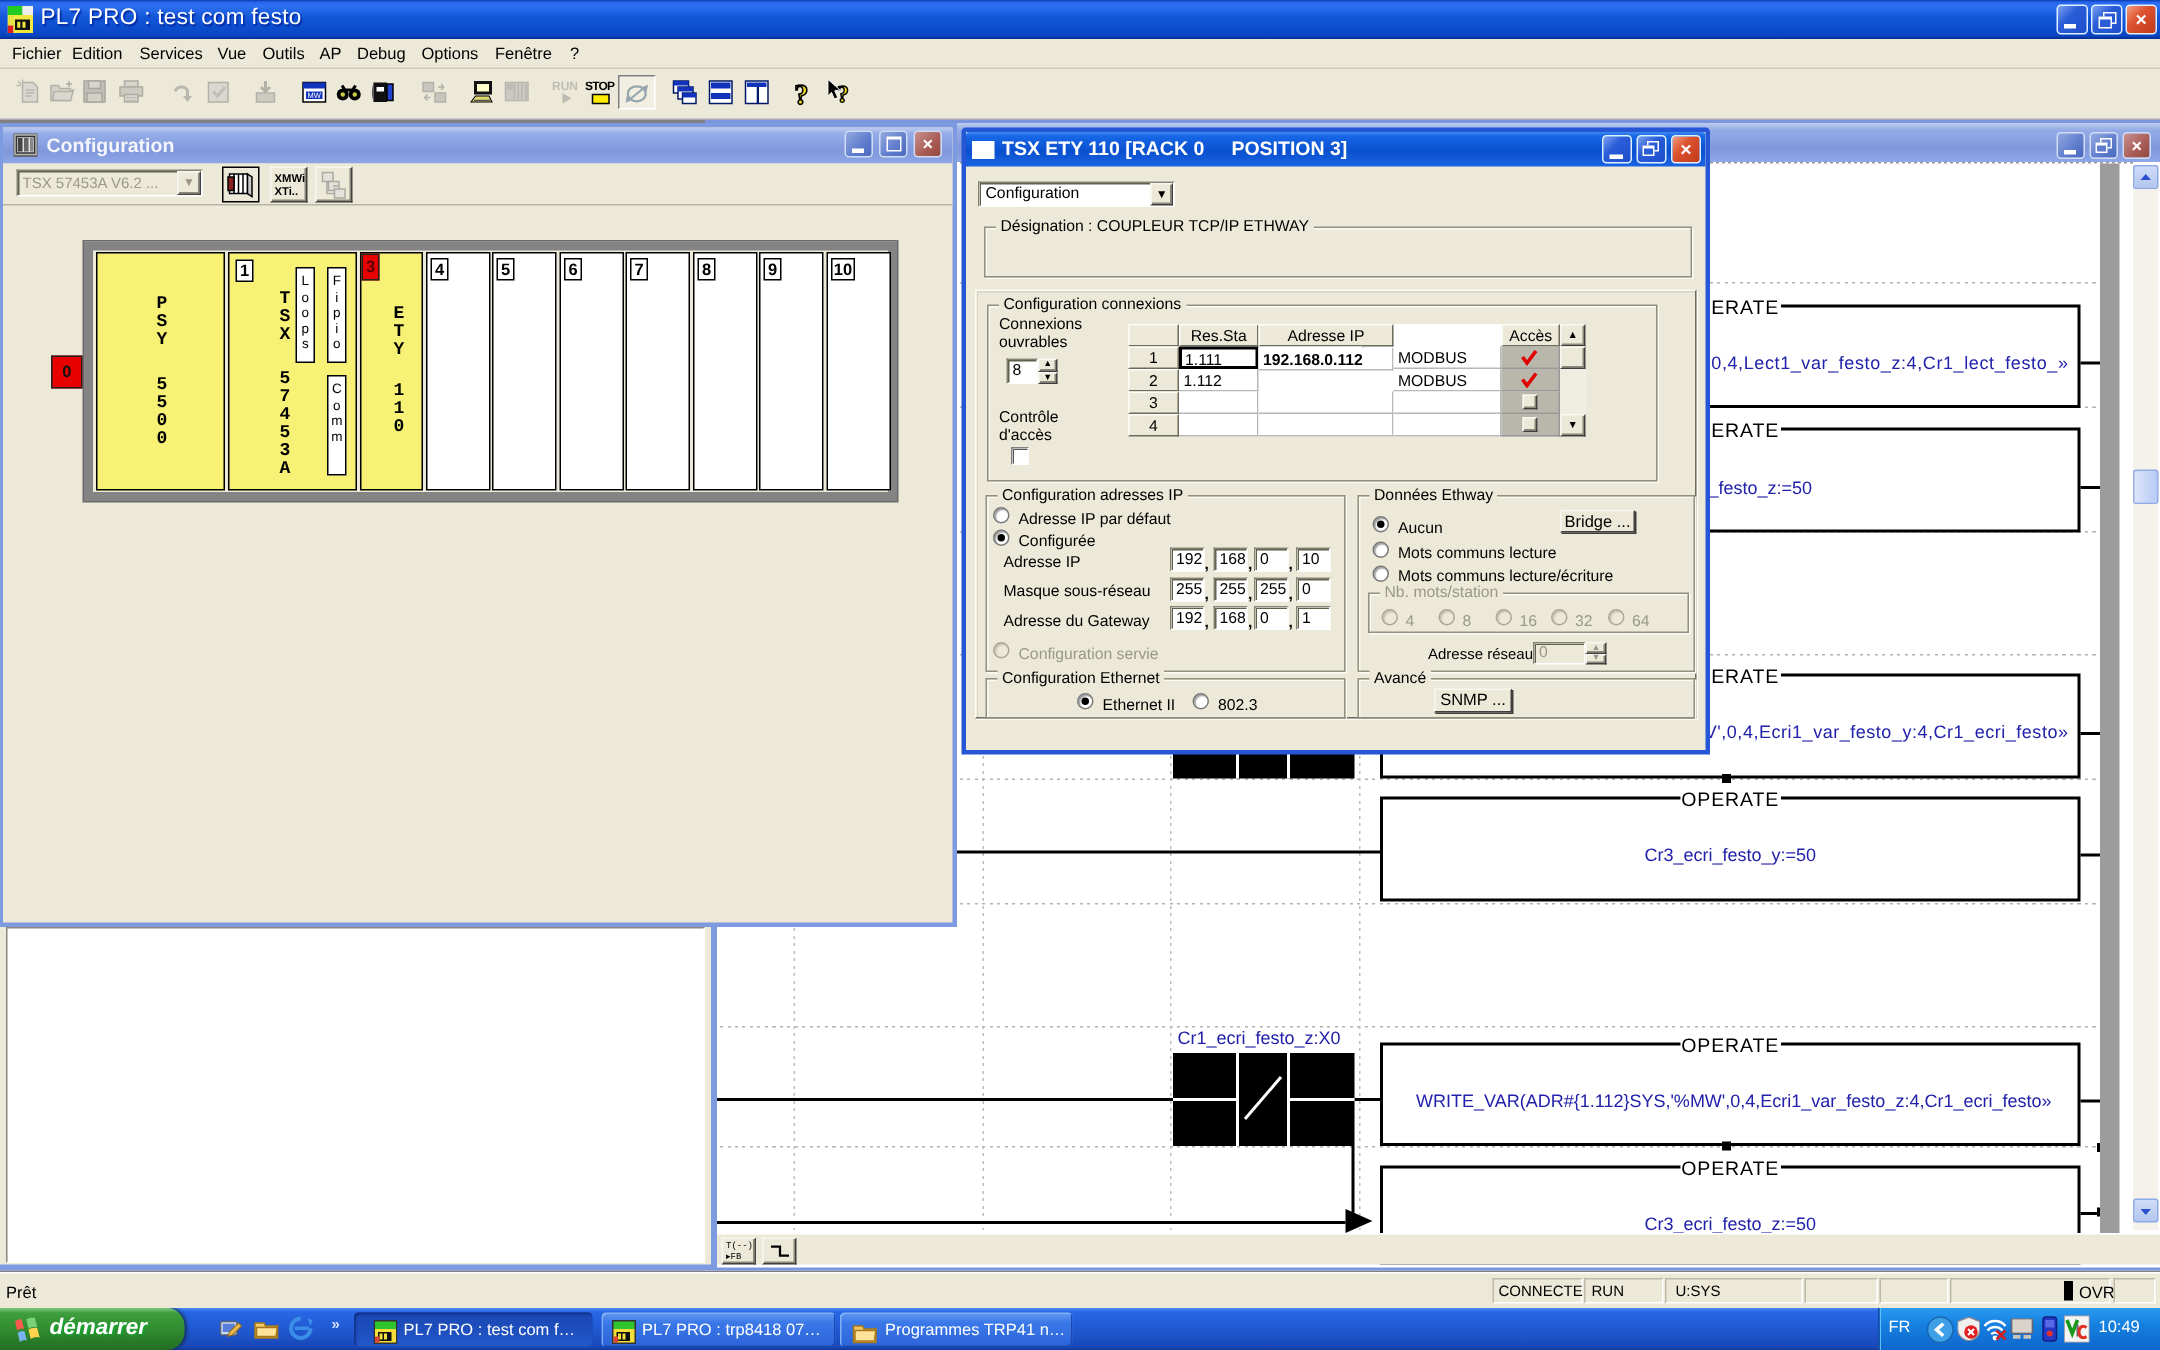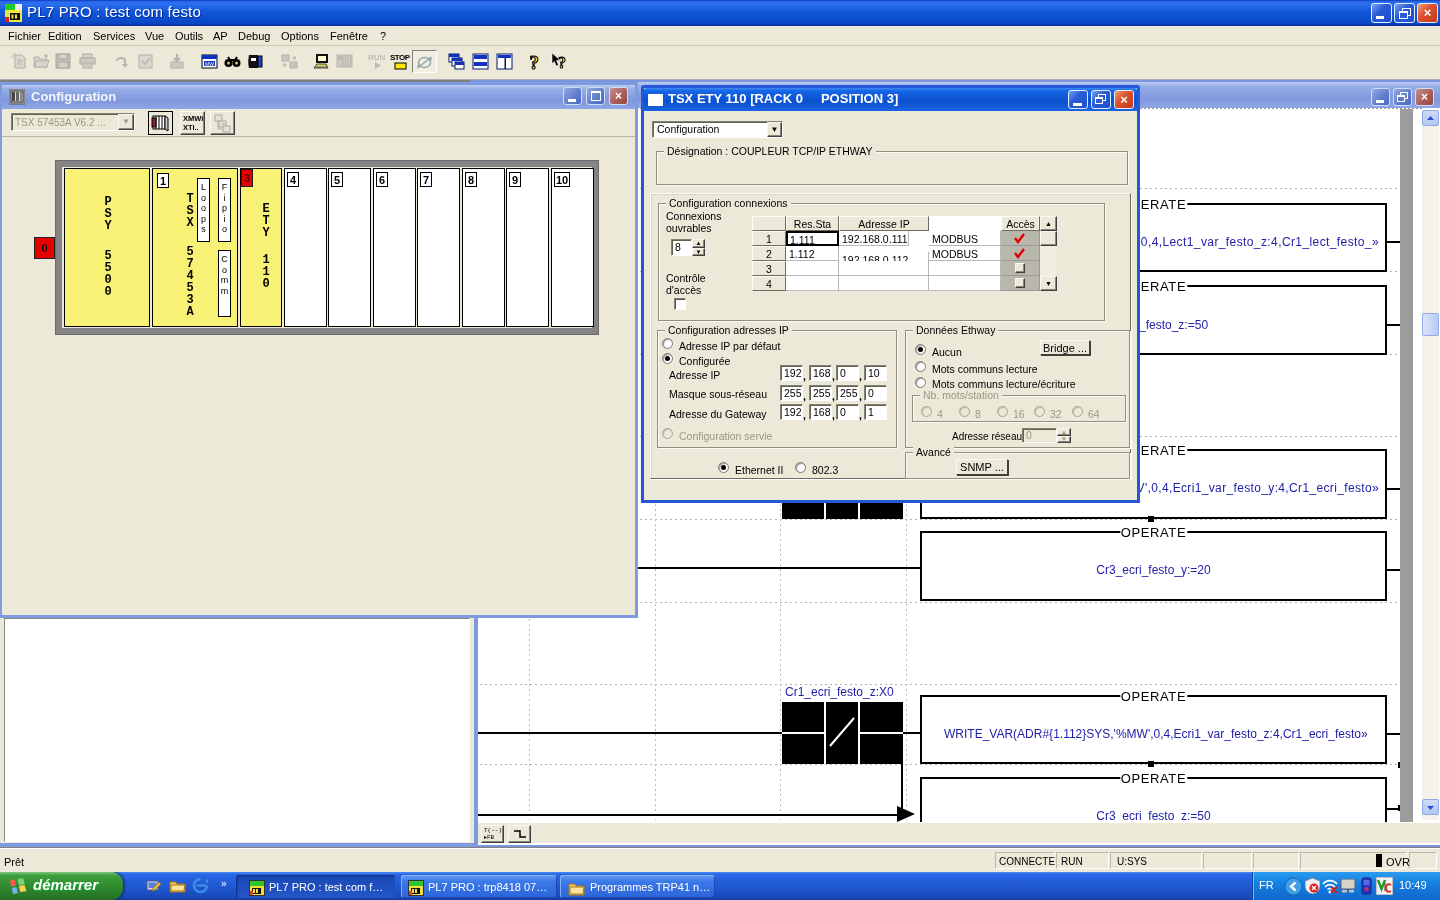--- a/index.html
+++ b/index.html
@@ -290,21 +290,21 @@
     <div class="abs opbox" style="left:450px;top:613px;width:467px;height:69px;">
           <div class="oplbl">OPERATE</div>
         </div>
     <div class="abs opbox" style="left:450px;top:695px;width:467px;height:66px;">
           <div class="oplbl">OPERATE</div>
         </div>
 
     <div class="abs btxt" style="left:450px;top:153px;width:459px;text-align:right;letter-spacing:.4px;">,0,4,Lect1_var_festo_z:4,Cr1_lect_festo_»</div>
     <div class="abs btxt" style="left:669px;top:236px;">_festo_z:=50</div>
     <div class="abs btxt" style="left:450px;top:399px;width:459px;text-align:right;letter-spacing:.35px;">V',0,4,Ecri1_var_festo_y:4,Cr1_ecri_festo»</div>
-    <div class="abs btxt" style="left:450px;top:481px;width:467px;text-align:center;">Cr3_ecri_festo_y:=20</div>
+    <div class="abs btxt" style="left:450px;top:481px;width:467px;text-align:center;">Cr3_ecri_festo_y:=50</div>
     <div class="abs btxt" style="left:456px;top:645px;margin-left:18px;">WRITE_VAR(ADR#{1.112}SYS,'%MW',0,4,Ecri1_var_festo_z:4,Cr1_ecri_festo»</div>
     <div class="abs btxt" style="left:450px;top:727px;width:467px;text-align:center;">Cr3_ecri_festo_z:=50</div>
 
     <div class="abs wire" style="left:917px;top:159px;width:13px;"></div>
     <div class="abs wire" style="left:917px;top:242px;width:13px;"></div>
     <div class="abs wire" style="left:917px;top:406px;width:13px;"></div>
     <div class="abs wire" style="left:917px;top:487px;width:13px;"></div>
     <div class="abs wire" style="left:917px;top:651px;width:13px;"></div>
     <div class="abs wire" style="left:917px;top:726px;width:13px;"></div>
 
@@ -490,21 +490,21 @@
         <div class="abs th" style="left:249px;top:0;width:39px;">Accès</div>
         <div class="abs th" style="left:0;top:15px;width:34px;height:15px;">1</div>
         <div class="abs th" style="left:0;top:30px;width:34px;height:15px;">2</div>
         <div class="abs th" style="left:0;top:45px;width:34px;height:15px;">3</div>
         <div class="abs th" style="left:0;top:60px;width:34px;height:15px;">4</div>
         <div class="abs tc" style="left:34px;top:15px;width:53px;border:2px solid #000;padding:1px 0 0 2px;">1.111</div>
         <div class="abs tc" style="left:34px;top:30px;width:53px;">1.112</div>
         <div class="abs tc" style="left:34px;top:45px;width:53px;"></div>
         <div class="abs tc" style="left:34px;top:60px;width:53px;"></div>
         <div class="abs tc" style="left:87px;top:15px;width:70px;">192.168.0.111</div>
-        <div class="abs tc" style="left:87px;top:36px;width:90px;">192.168.0.112</div>
+        <div class="abs tc" style="left:87px;top:16px;width:90px;font-weight:bold;">192.168.0.112</div>
         <div class="abs tc" style="left:87px;top:45px;width:90px;"></div>
         <div class="abs tc" style="left:87px;top:60px;width:90px;"></div>
         <div class="abs tc" style="left:177px;top:15px;width:72px;">MODBUS</div>
         <div class="abs tc" style="left:177px;top:30px;width:72px;">MODBUS</div>
         <div class="abs tc" style="left:177px;top:45px;width:72px;"></div>
         <div class="abs tc" style="left:177px;top:60px;width:72px;"></div>
         <div class="abs tg" style="left:249px;top:15px;width:39px;"><svg width="14" height="12" viewBox="0 0 14 12">
                 <path d="M2 6l3 4 6-8" stroke="#e00000" stroke-width="2.4" fill="none"></path>
               </svg></div>
         <div class="abs tg" style="left:249px;top:30px;width:39px;"><svg width="14" height="12" viewBox="0 0 14 12">
@@ -579,20 +579,23 @@
           <div class="abs gry" style="left:399px;top:214px;">32</div>
       <div class="abs radio off2" style="left:421px;top:212px;"></div>
           <div class="abs gry" style="left:437px;top:214px;">64</div>
       <div class="abs" style="left:301px;top:237px;font-size:10px;">Adresse réseau</div>
       <div class="abs sunk" style="left:371px;top:234px;width:35px;height:15px;background:#ece9d8;color:#9a9888;padding:0 0 0 3px;">0</div>
       <div class="abs" style="left:406px;top:234px;width:14px;height:15px;">
         <div class="abs btn3d" style="left:0;top:0;width:14px;height:8px;font-size:6px;line-height:6px;color:#9a9888;">▲</div>
         <div class="abs btn3d" style="left:0;top:8px;width:14px;height:7px;font-size:6px;line-height:5px;color:#9a9888;">▼</div>
       </div>
 
+      <div class="abs grp" style="left:6px;top:258px;width:240px;height:27px;">
+            <div class="lbl">Configuration Ethernet</div>
+          </div>
       <div class="abs radio on" style="left:67px;top:268px;"></div>
           <div class="abs" style="left:84px;top:270px;">Ethernet II</div>
       <div class="abs radio" style="left:144px;top:268px;"></div>
           <div class="abs" style="left:161px;top:270px;">802.3</div>
 
       <div class="abs grp" style="left:254px;top:258px;width:225px;height:27px;">
             <div class="lbl">Avancé</div>
           </div>
       <div class="abs btn3d" style="left:305px;top:265px;width:52px;height:16px;line-height:15px;box-shadow:1px 1px 0 #40403a;">SNMP ...</div>
     </div>

